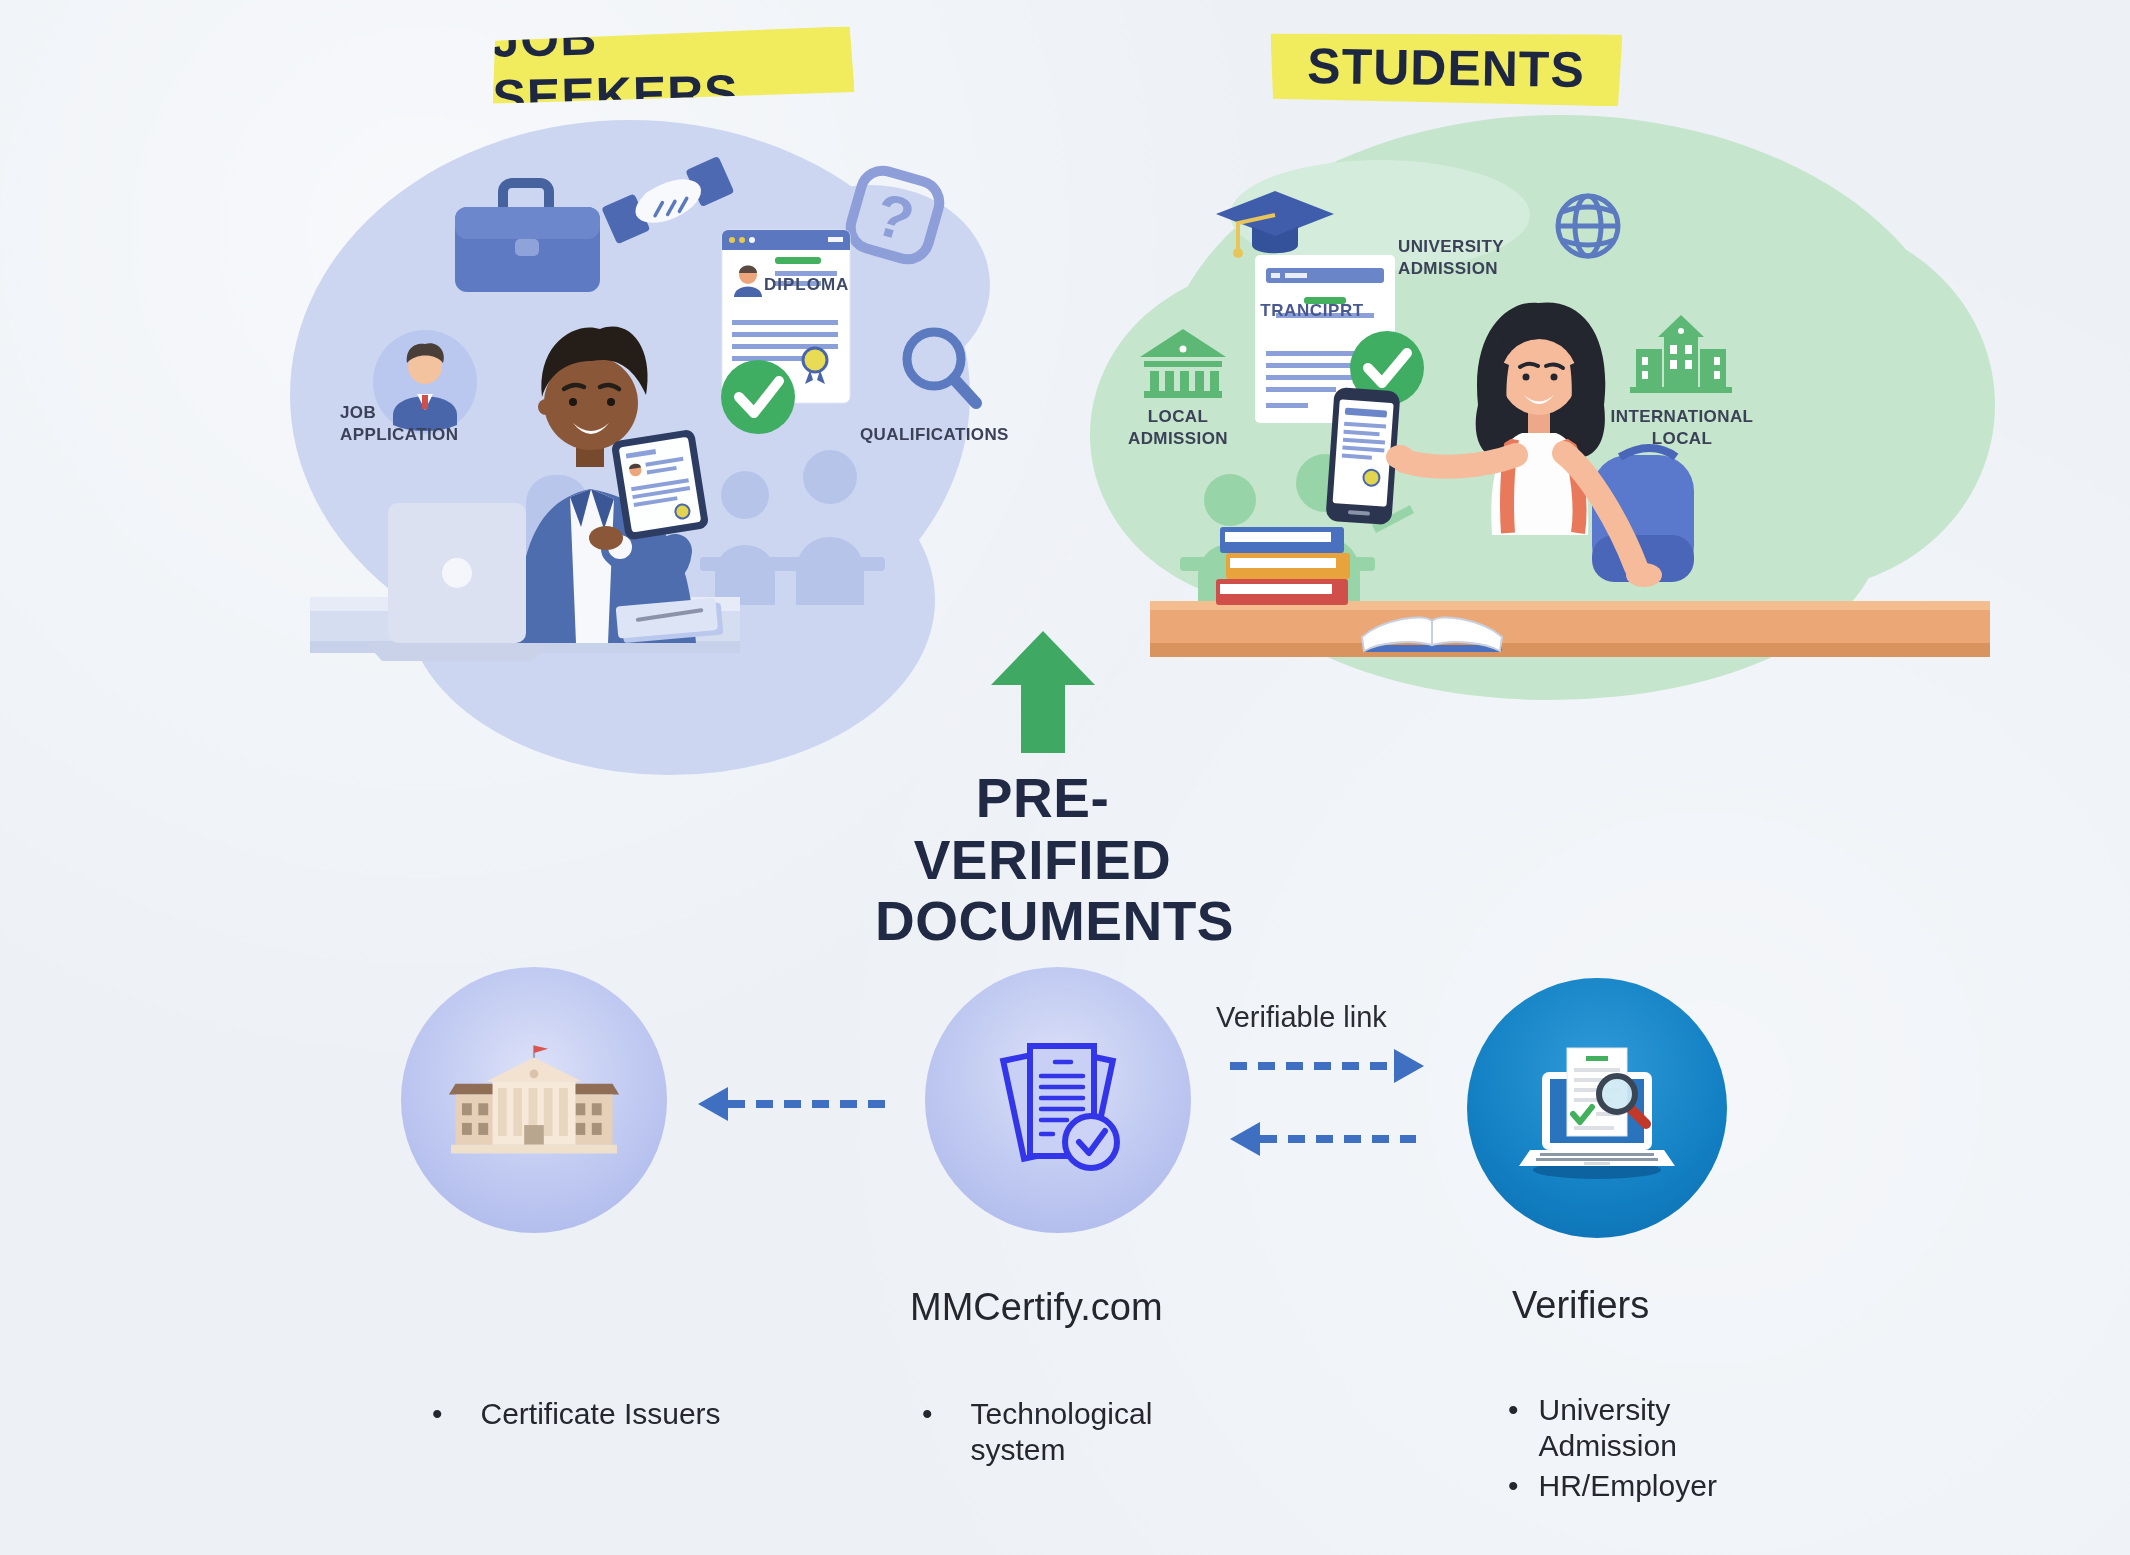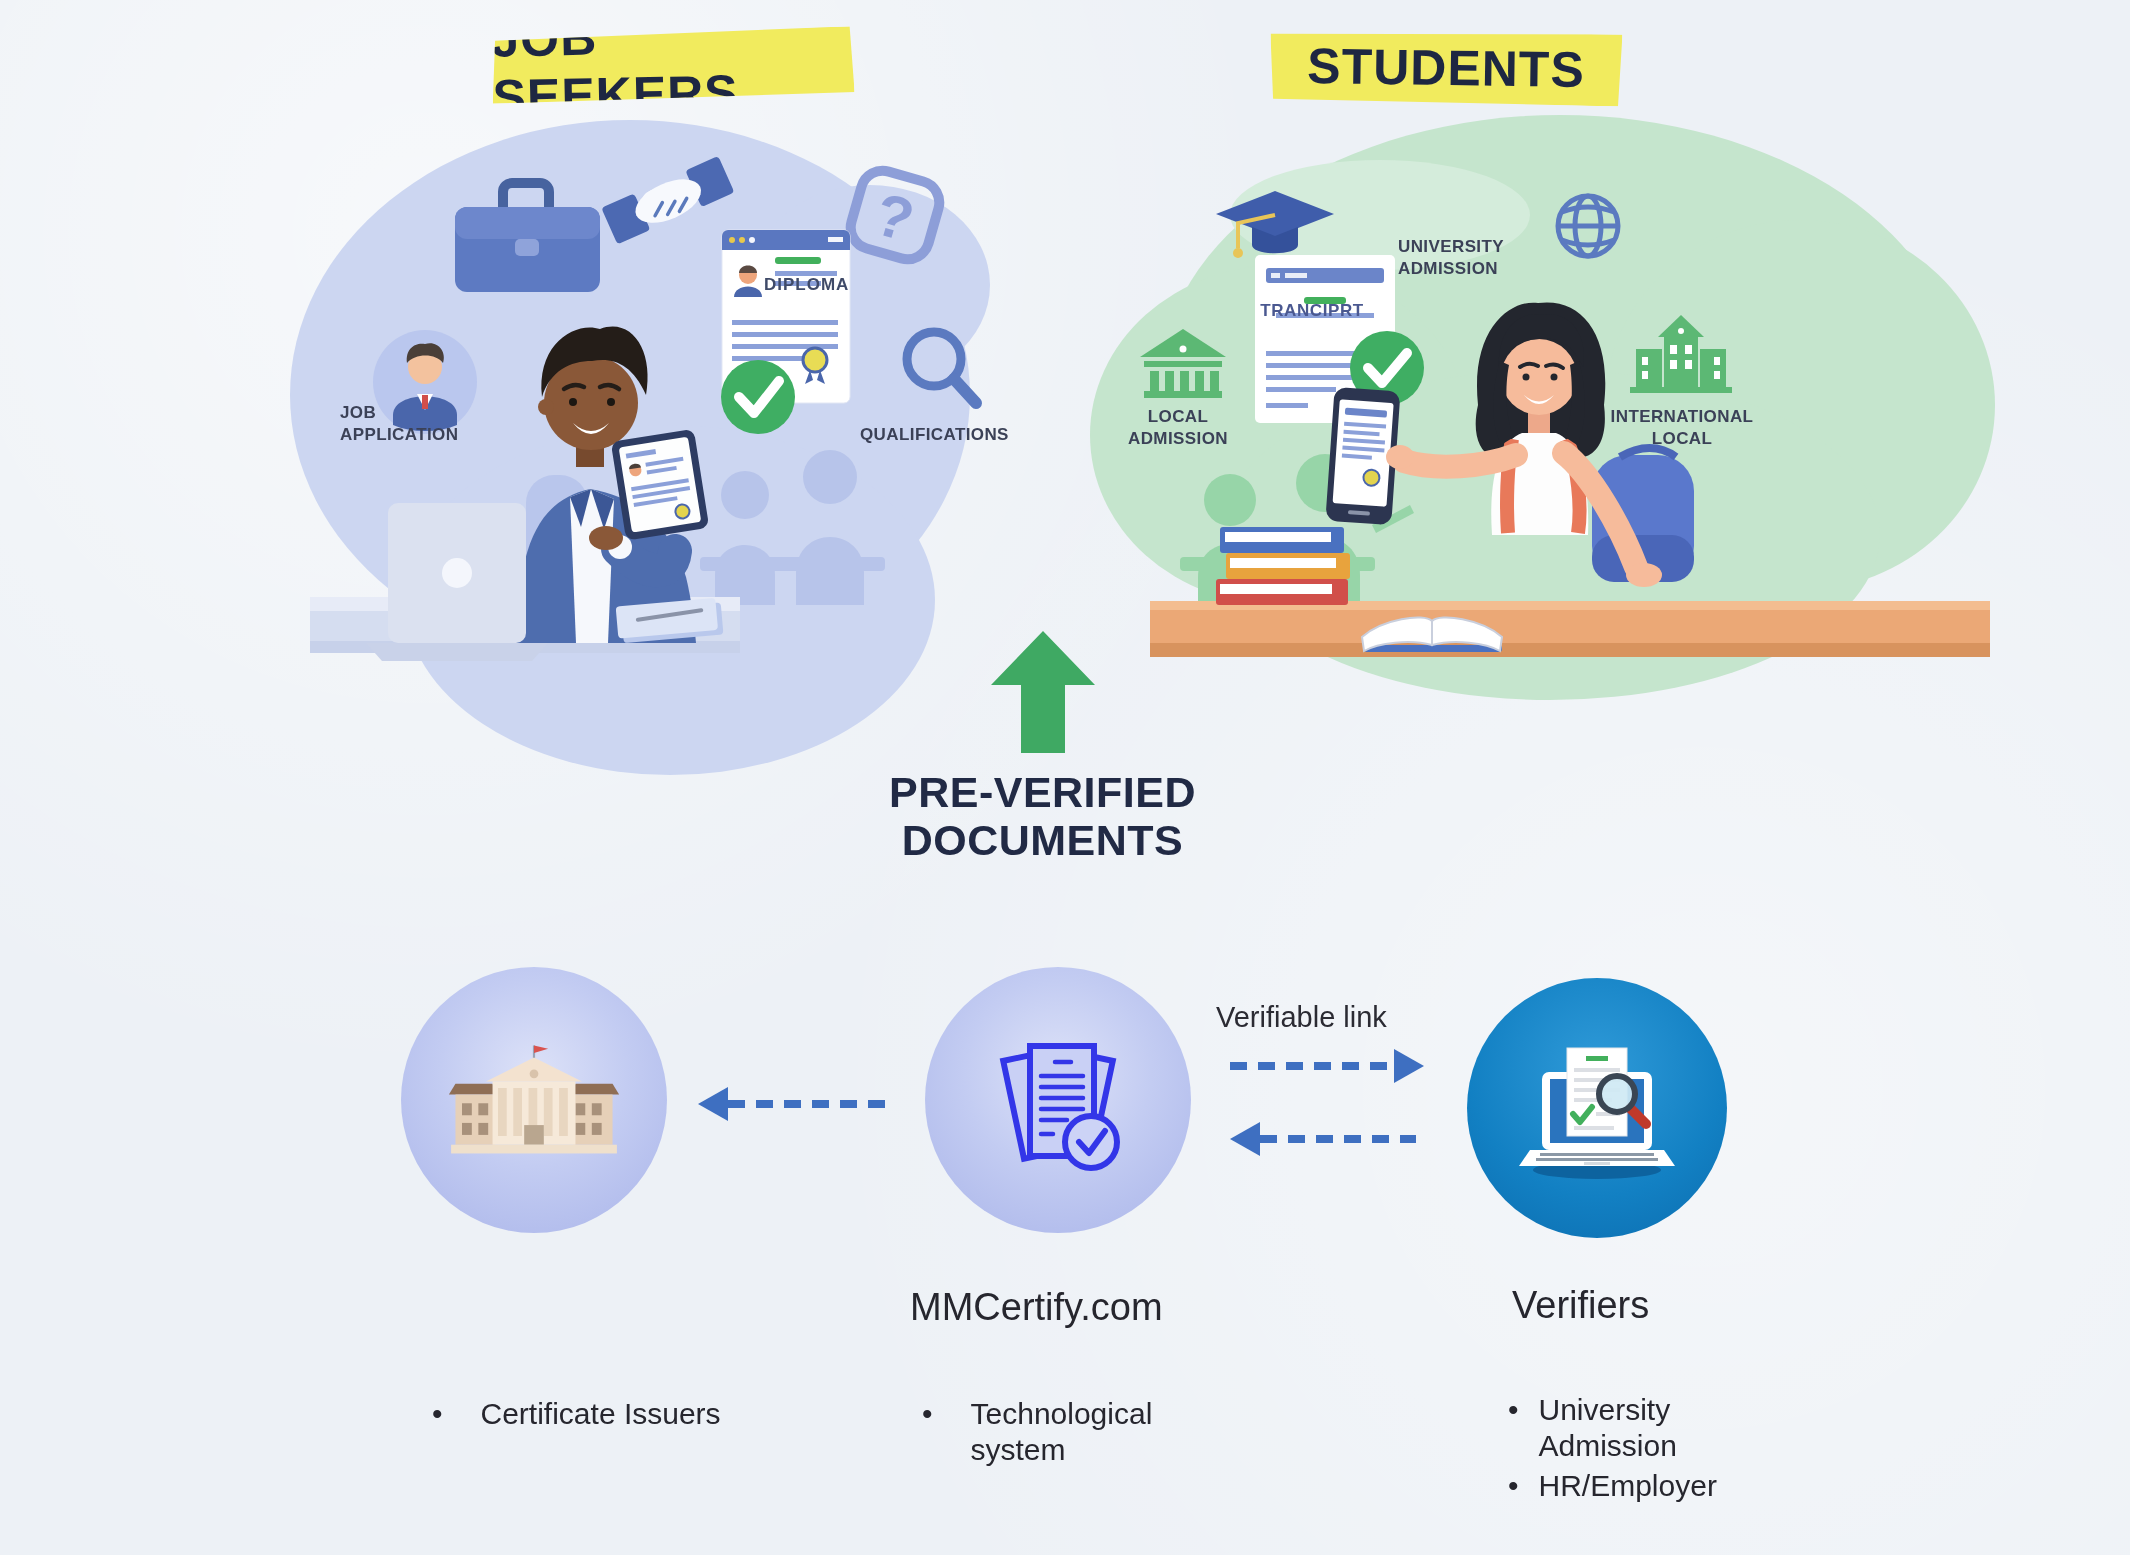--- a/index.html
+++ b/index.html
@@ -28,21 +28,21 @@
   
   .scene-label {
     color:#3b4157; font-weight:bold; font-size:17px; letter-spacing:0.4px;
     line-height:1.3;
   }
   .center { text-align:center; }
 
   
   .caption {
     left:875px; top:768px; width:335px; text-align:center;
-    color:#212a45; font-weight:bold; font-size:43px; line-height:1.12; letter-spacing:0.5px;
+    color:#212a45; font-weight:bold; font-size:55px; line-height:1.12; letter-spacing:0.5px;
   }
 
   
   .node-circle {
     border-radius:50%;
     background:radial-gradient(circle at 50% 40%, #dde2f8 0%, #c3ccf2 45%, #a9b4e9 100%);
   }
   .node-circle.blue {
     background:radial-gradient(circle at 50% 35%, #2f9ad8 0%, #1280c3 60%, #0c6cae 100%);
   }

